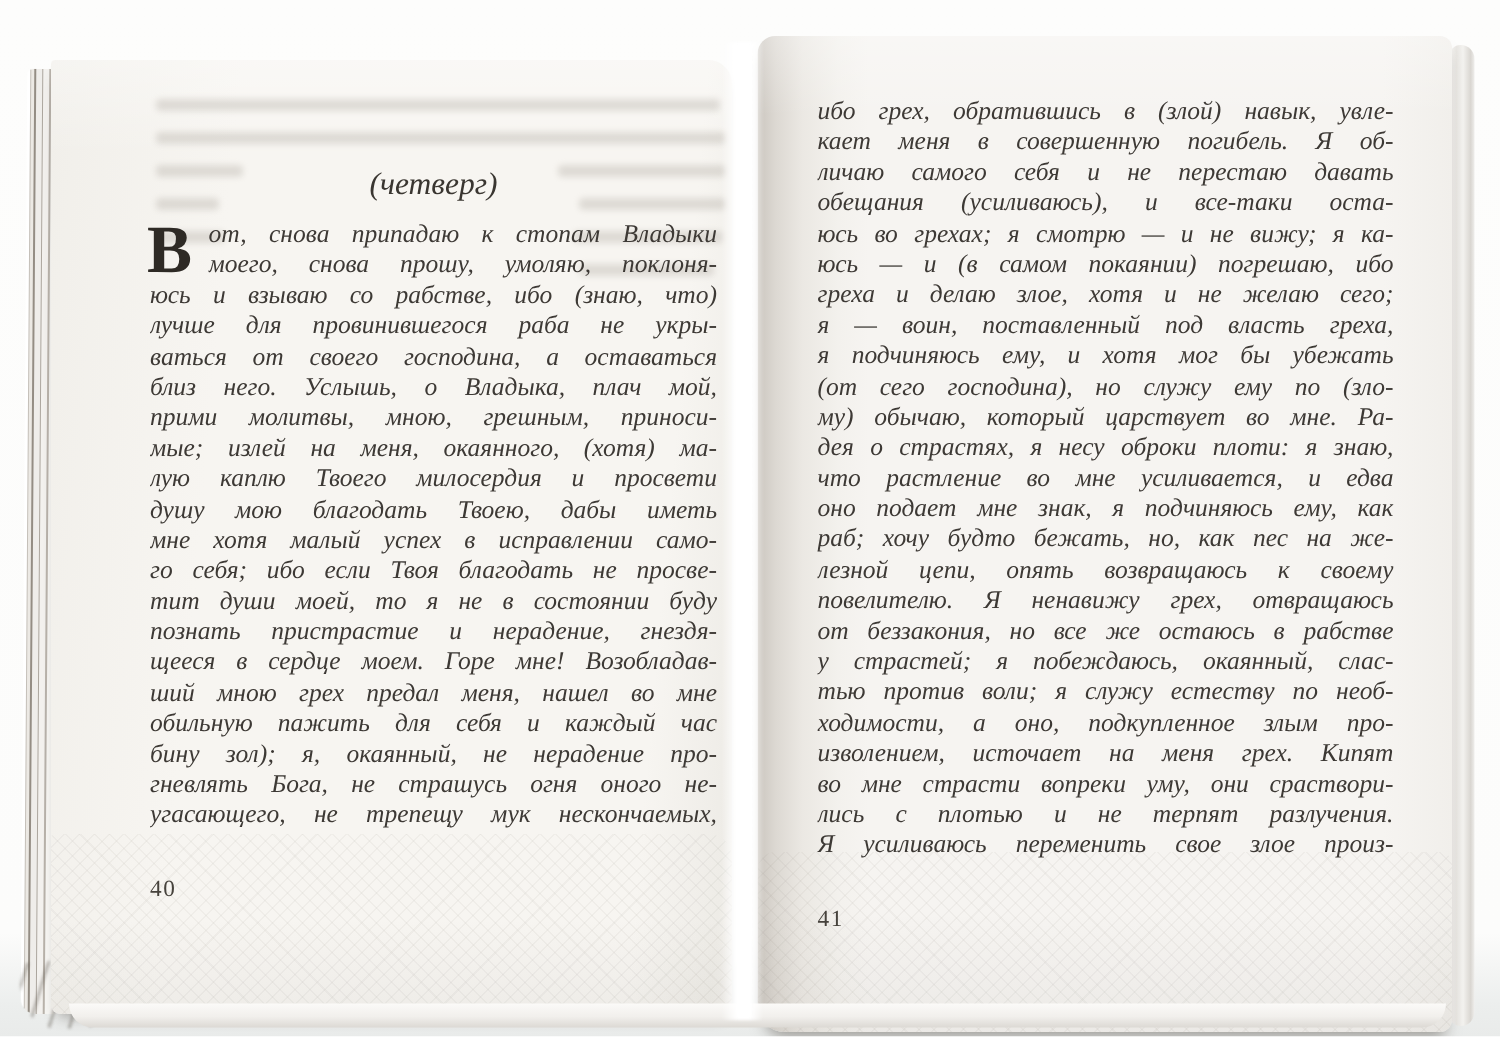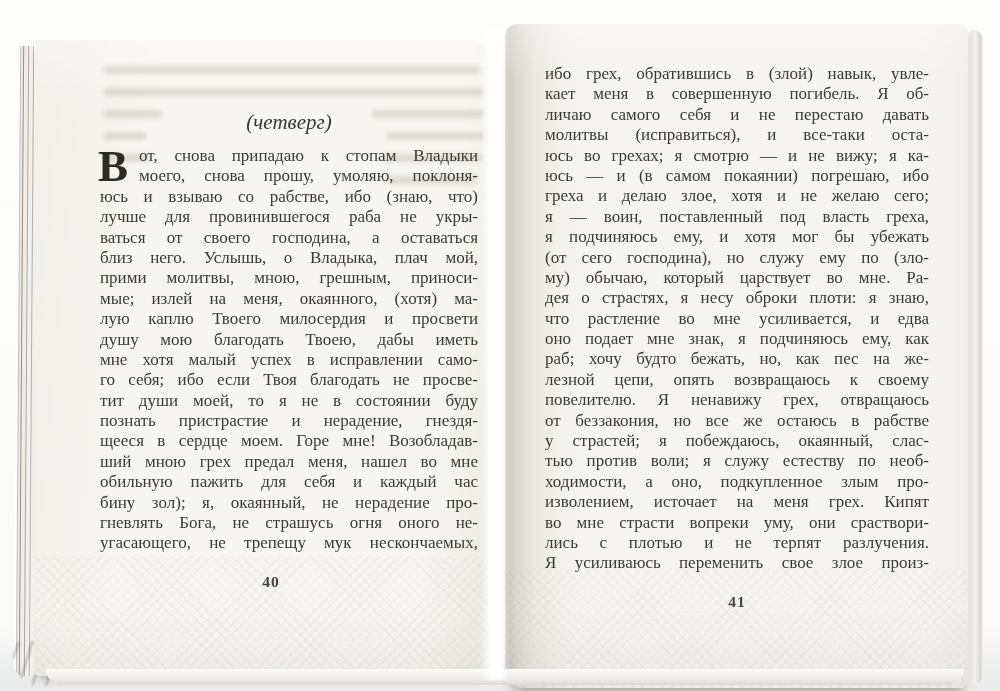--- a/index.html
+++ b/index.html
@@ -87,34 +87,34 @@
   .heading {
     text-align:center; font-weight:bold; font-size:21.5px; line-height:26px;
     letter-spacing:1px; color:#332d27;
   }
   .subheading {
     margin-top:7px; text-align:center; font-style:italic;
     font-size:21px; line-height:22px; color:#3a3631;
   }
   .body-wrap { position:relative; margin-top:13px; }
   .content-right .body-wrap { margin-top:0; }
-  .body { color:#3d3935; font-size:17px; }
+  .body { color:#3d3935; font-size:17px;font-style:italic; }
   .body .line {
     height:20.4px; line-height:20.4px; overflow:hidden;
     text-align:justify; text-align-last:justify;
   }
   .content-left .body .line:nth-child(1),
   .content-left .body .line:nth-child(2) { margin-left:39px; }
   .dropcap {
     position:absolute; left:-2px; top:0px; z-index:4;
     font-size:45px; line-height:41px; font-weight:bold; color:#2e2a25;
   }
   .pagenum {
-    margin-top:19px; text-align:center; font-size:15.5px;
-    letter-spacing:1px; color:#46423c;font-weight:bold;
+    margin-top:30px; text-align:left; font-size:15.5px;
+    letter-spacing:1px; color:#46423c;
   }
   .content-left .pagenum { margin-right:36px; }
 </style>
 </head>
 <body>
 
 <div class="photo">
 
   <div class="stack-left"></div>
   <div class="stack-corner"></div>
@@ -165,21 +165,21 @@
 
   <div class="gutter-light"></div>
 
   <div class="page page-right">
     <div class="content content-right">
       <div class="body-wrap">
         <div class="body">
             <div class="line">ибо грех, обратившись в (злой) навык, увле-</div>
             <div class="line">кает меня в совершенную погибель. Я об-</div>
             <div class="line">личаю самого себя и не перестаю давать</div>
-            <div class="line">молитвы (исправиться), и все-таки оста-</div>
+            <div class="line">обещания (усиливаюсь), и все-таки оста-</div>
             <div class="line">юсь во грехах; я смотрю — и не вижу; я ка-</div>
             <div class="line">юсь — и (в самом покаянии) погрешаю, ибо</div>
             <div class="line">греха и делаю злое, хотя и не желаю сего;</div>
             <div class="line">я — воин, поставленный под власть греха,</div>
             <div class="line">я подчиняюсь ему, и хотя мог бы убежать</div>
             <div class="line">(от сего господина), но служу ему по (зло-</div>
             <div class="line">му) обычаю, который царствует во мне. Ра-</div>
             <div class="line">дея о страстях, я несу оброки плоти: я знаю,</div>
             <div class="line">что растление во мне усиливается, и едва</div>
             <div class="line">оно подает мне знак, я подчиняюсь ему, как</div>

